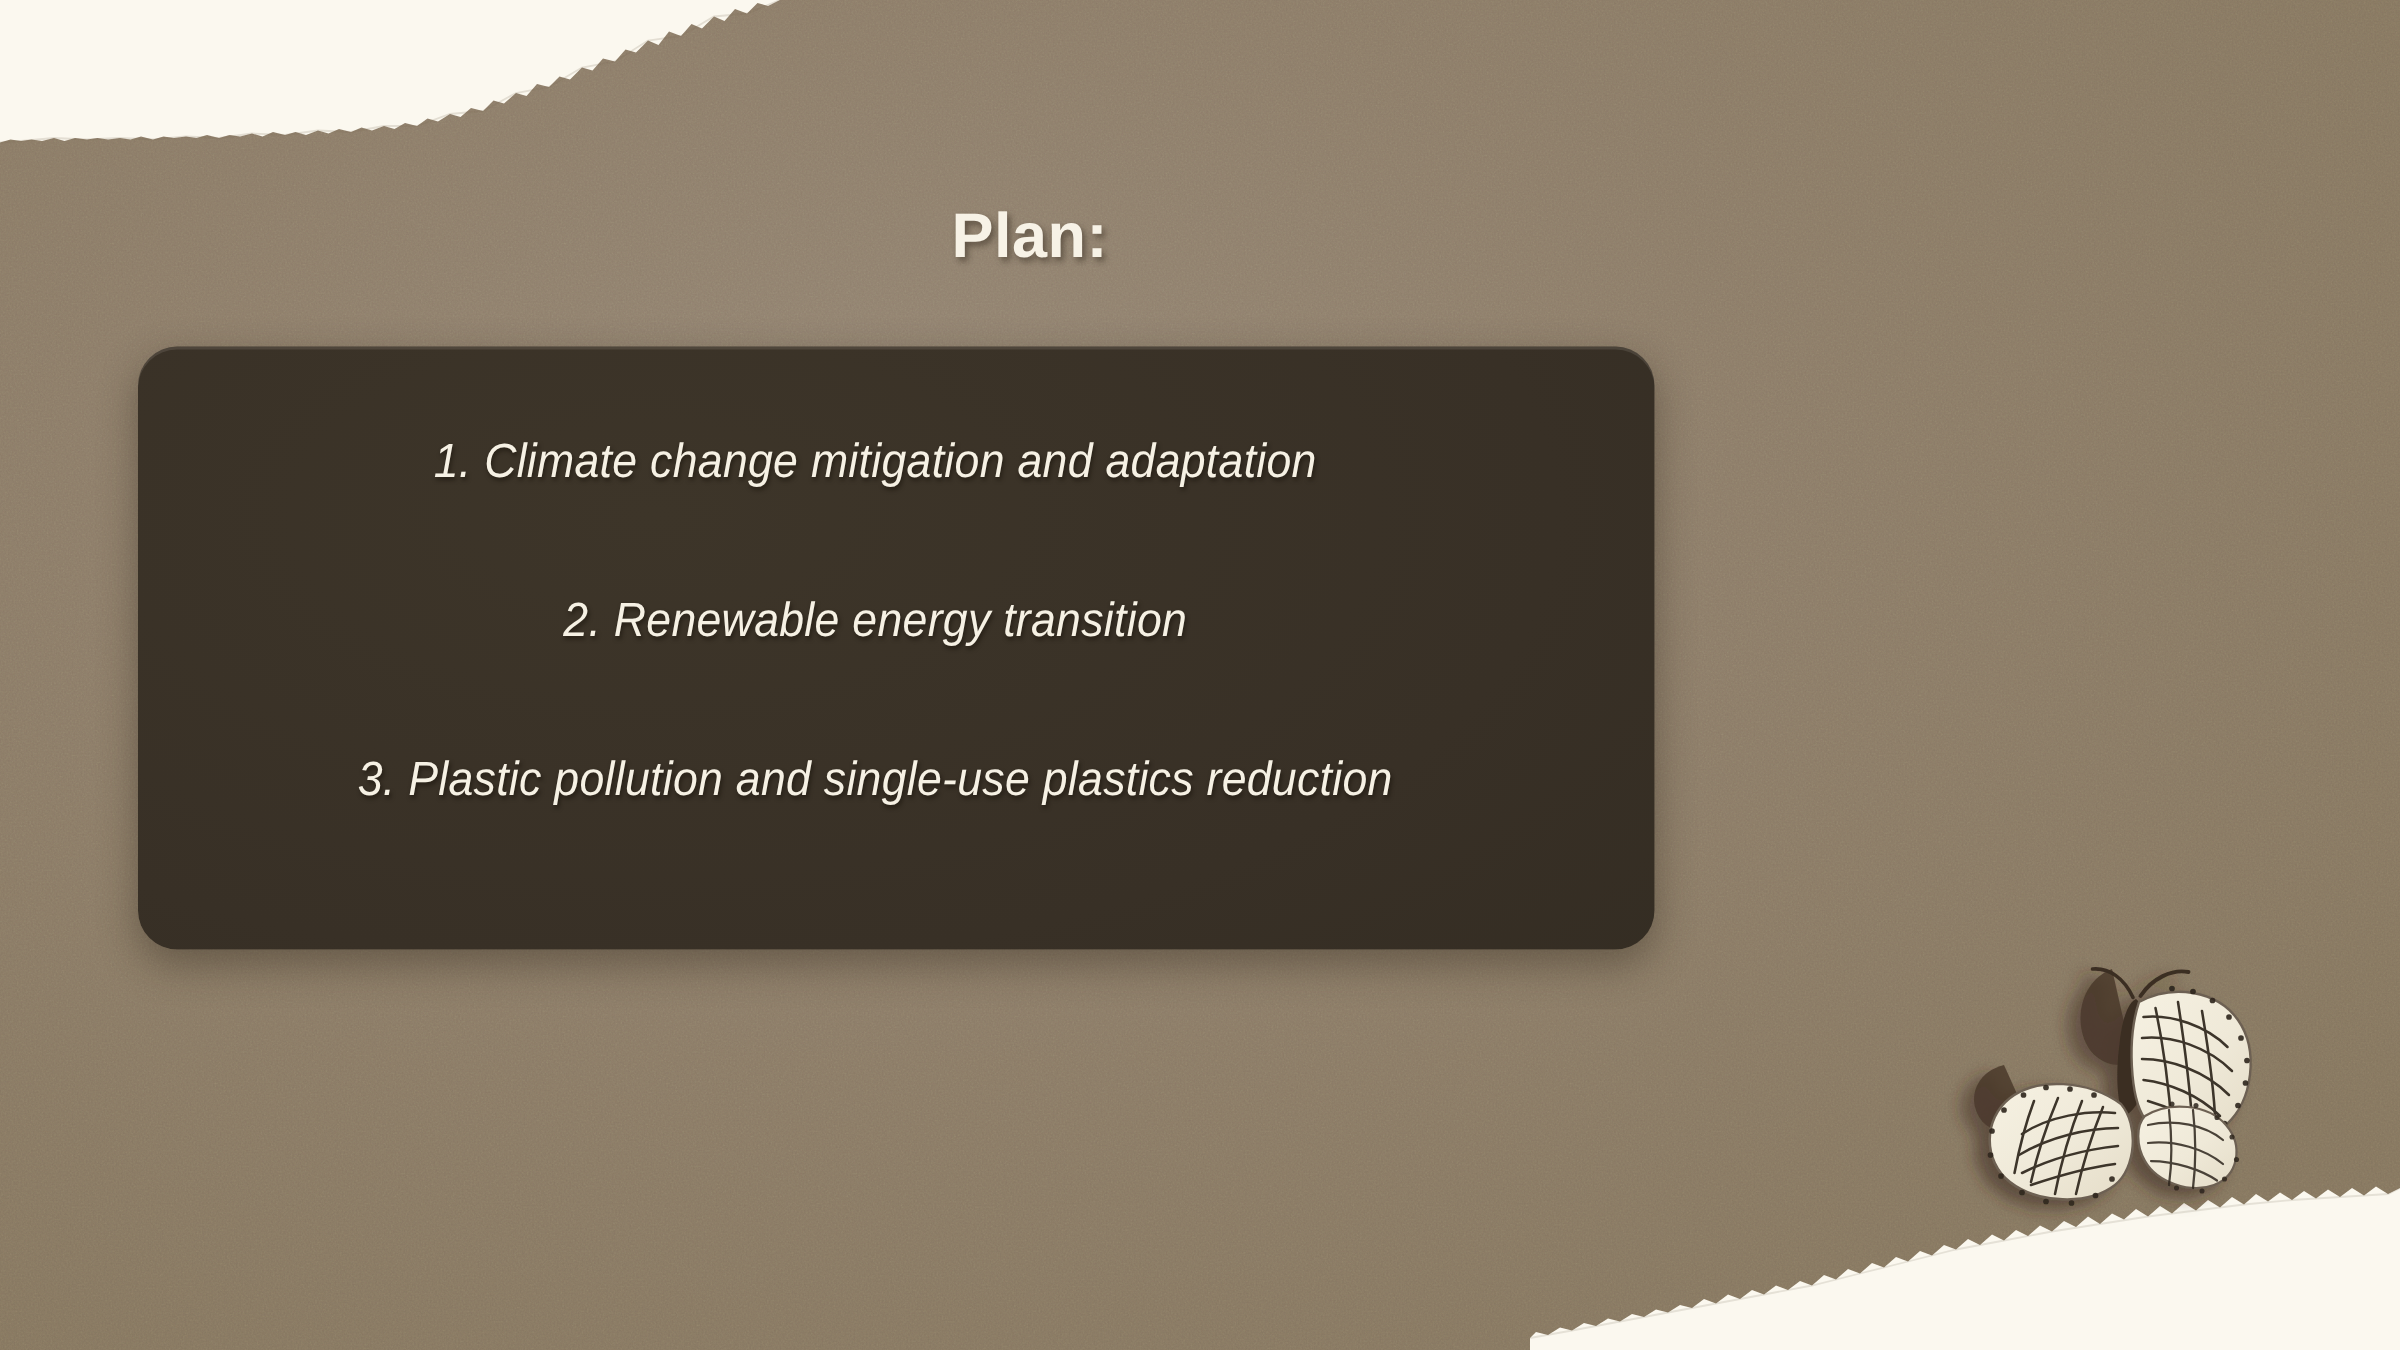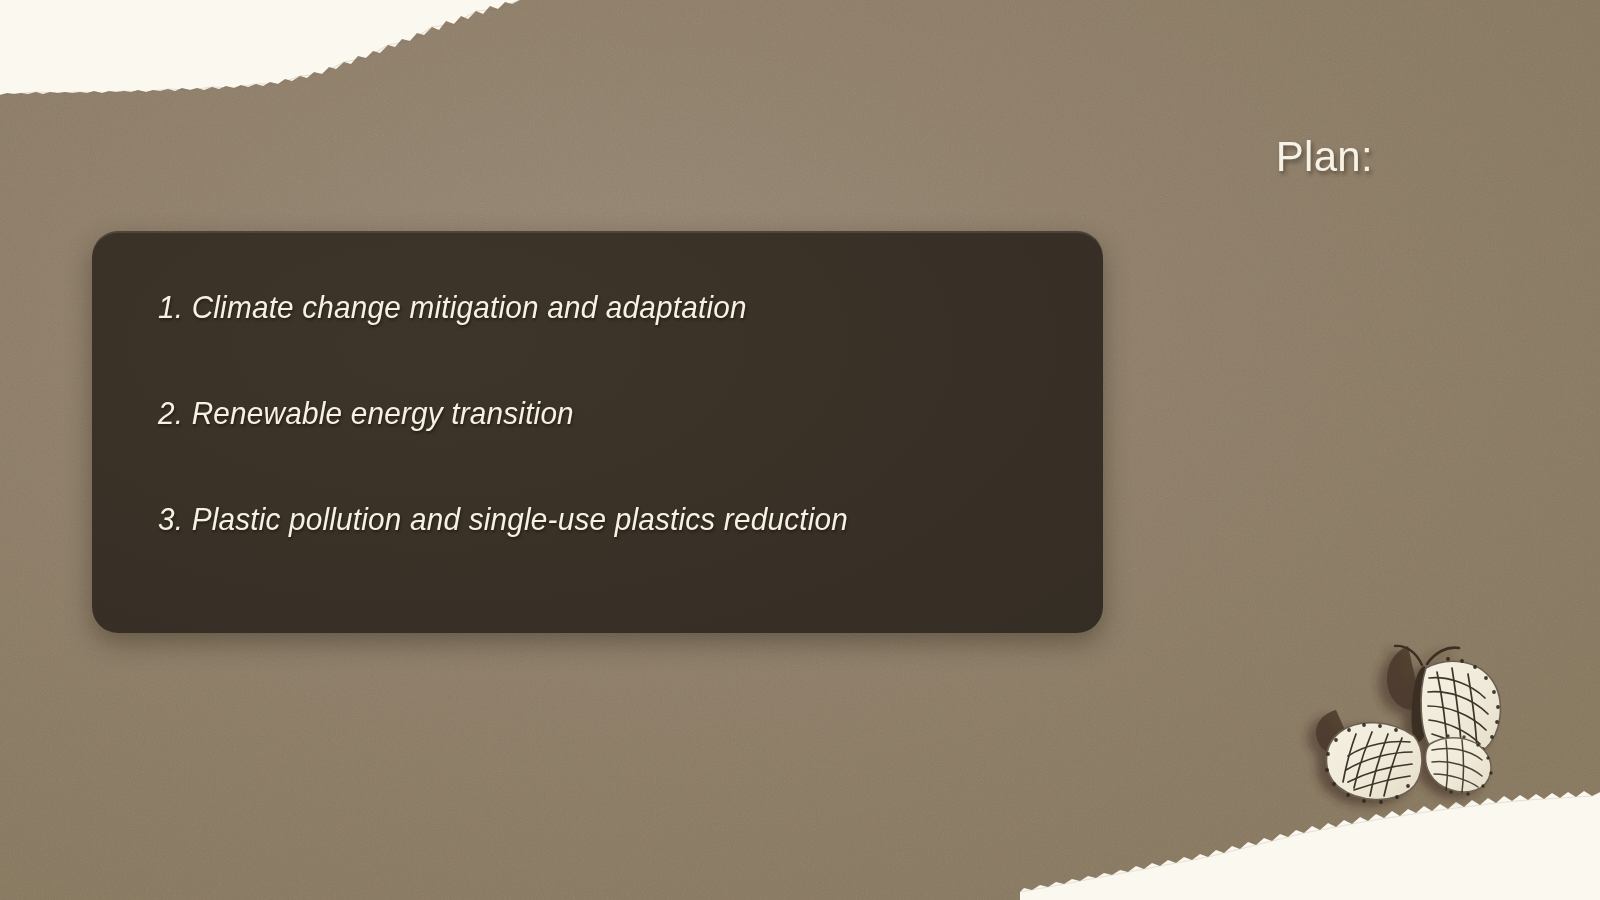--- a/index.html
+++ b/index.html
@@ -40,40 +40,41 @@
     position:absolute;
     pointer-events:none;
   }
   .tear svg { display:block; }
 
   
   #title {
     position:absolute;
     left:0; top:133px;
     width:1373px;
-    text-align:right;
+    text-align:center;
     font-size:42px;
-    font-weight:normal;
+    font-weight:bold;
     letter-spacing:.3px;
     color:#f7f2e6;
     text-shadow:2px 3px 4px rgba(30,22,14,.45);
     z-index:6;
   }
 
   
   #card {
     position:absolute;
     left:92px; top:231px;
     width:1011px; height:402px;
     border-radius:26px;
     background:
       radial-gradient(ellipse 1000px 500px at 34% 28%, #3d3529 0%, #383026 60%, #332c22 100%);
     box-shadow:0 10px 26px rgba(38,28,18,.38), 0 2px 0 rgba(255,250,238,.10) inset;
     z-index:5;
     overflow:hidden;
+    text-align:center;
   }
 
   #list {
     position:absolute;
     left:66px; top:56px;
     right:30px;
     list-style:none;
   }
 
   .plan-item {

